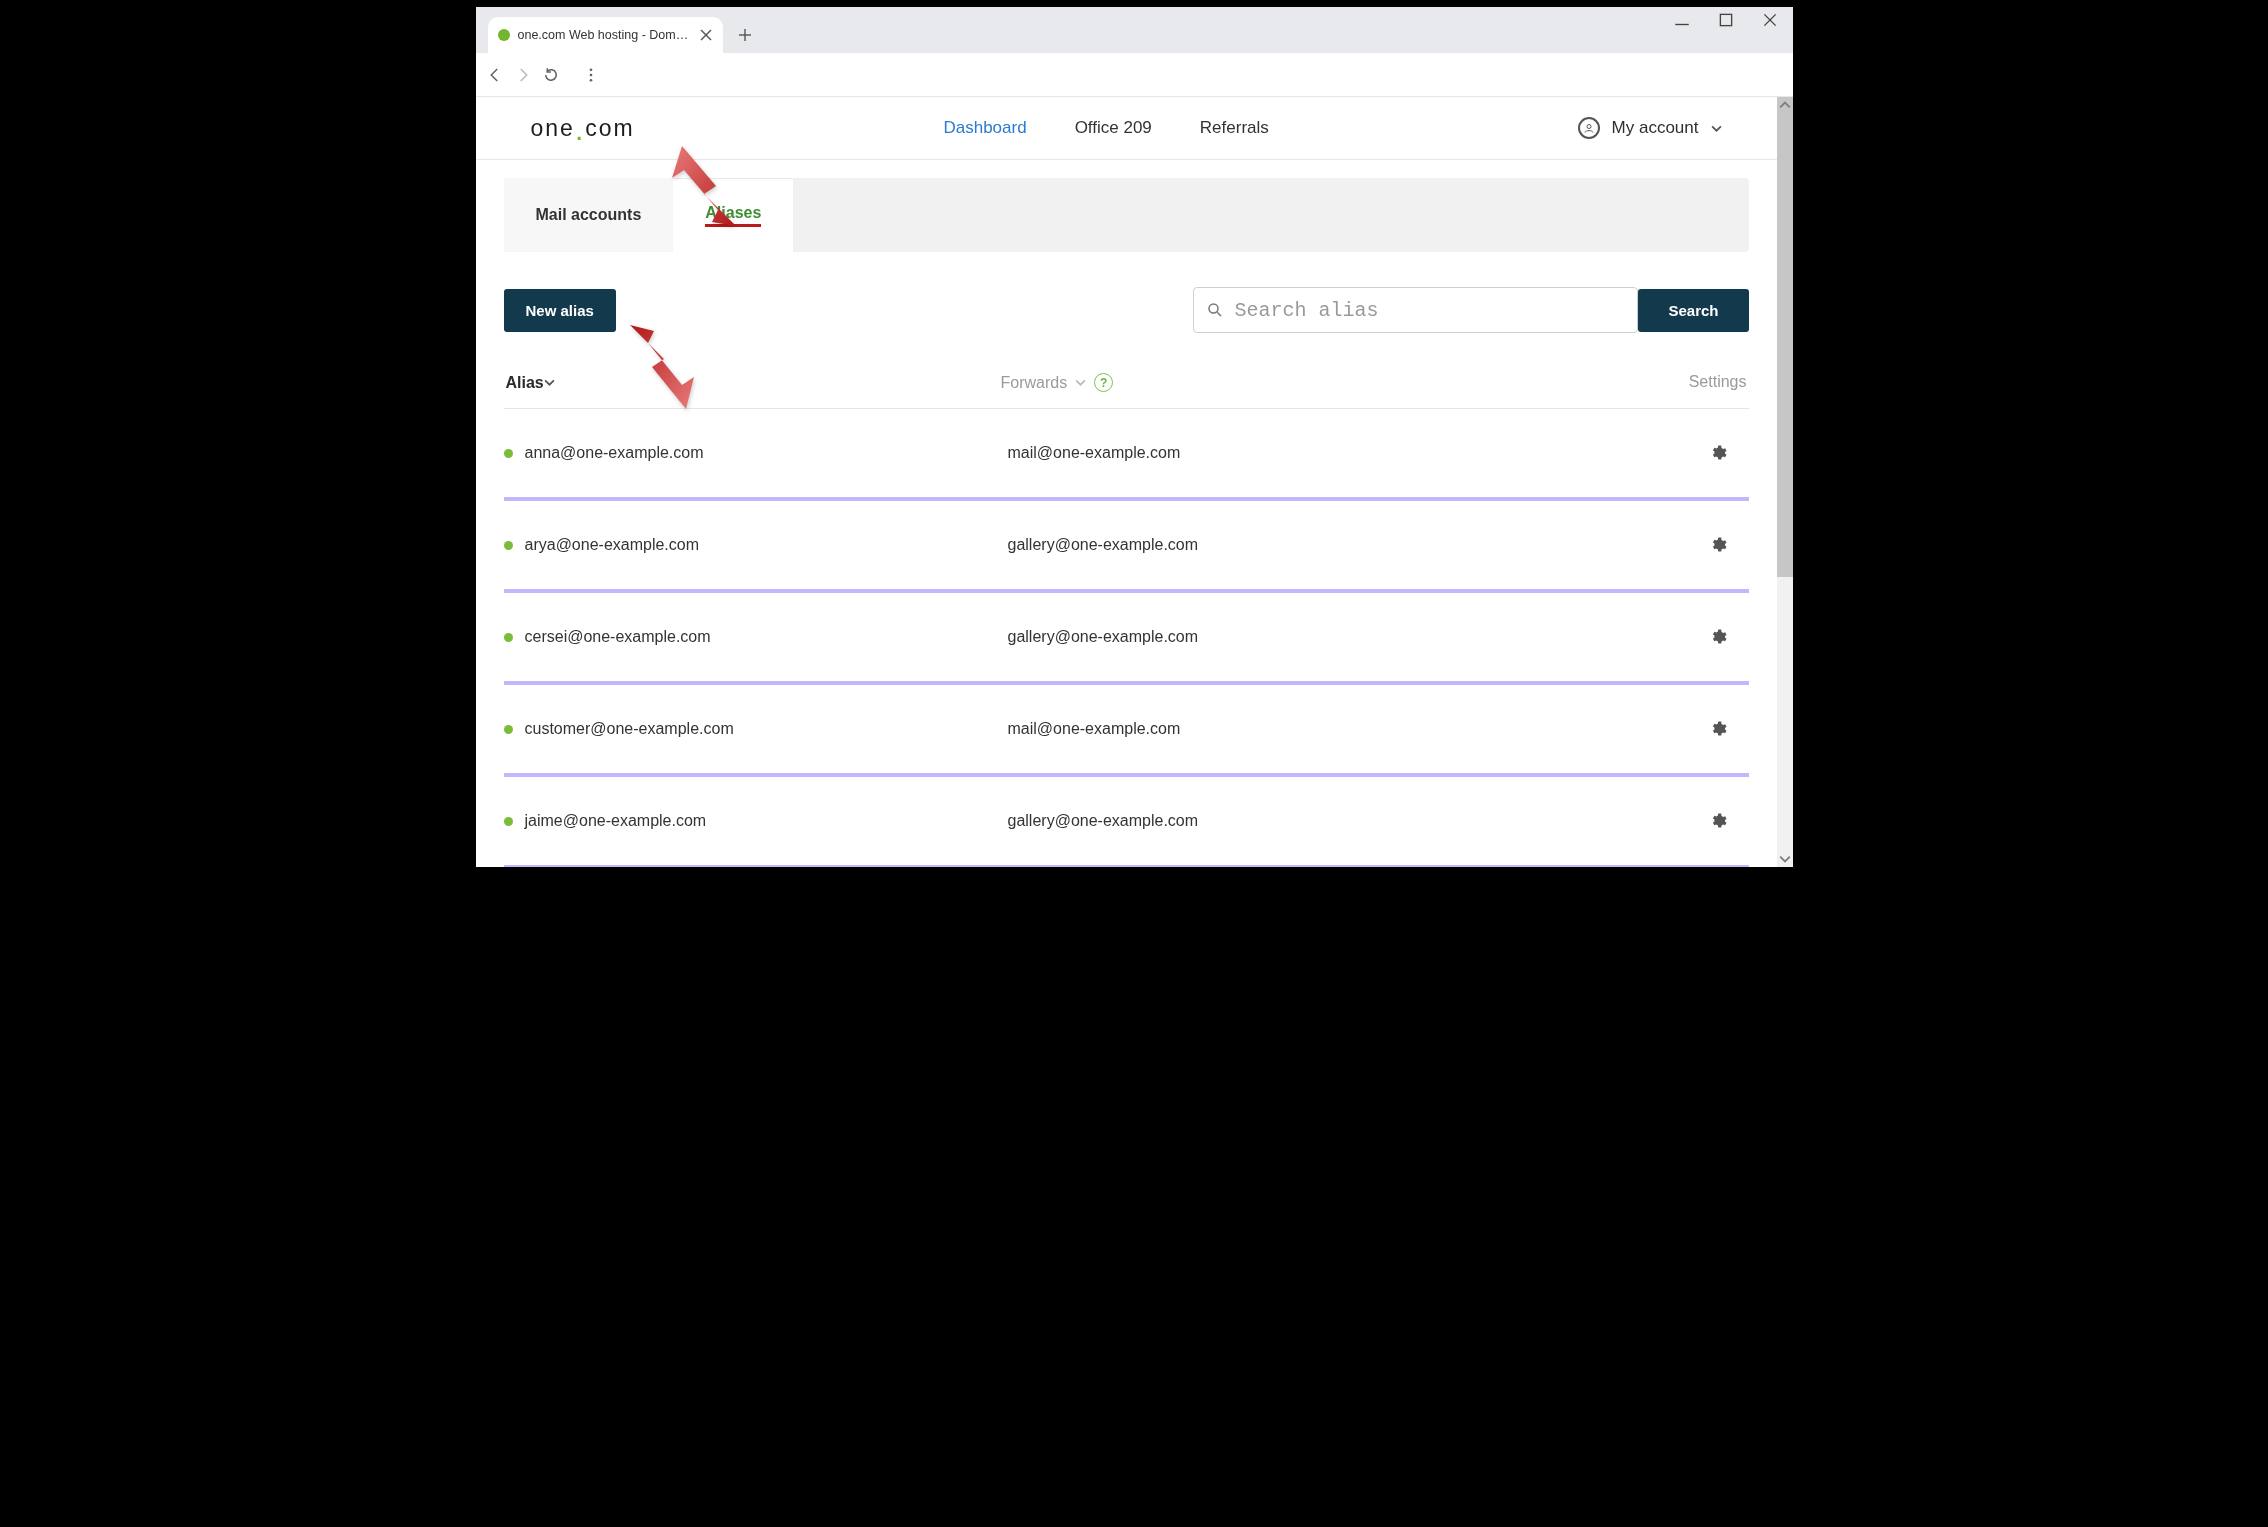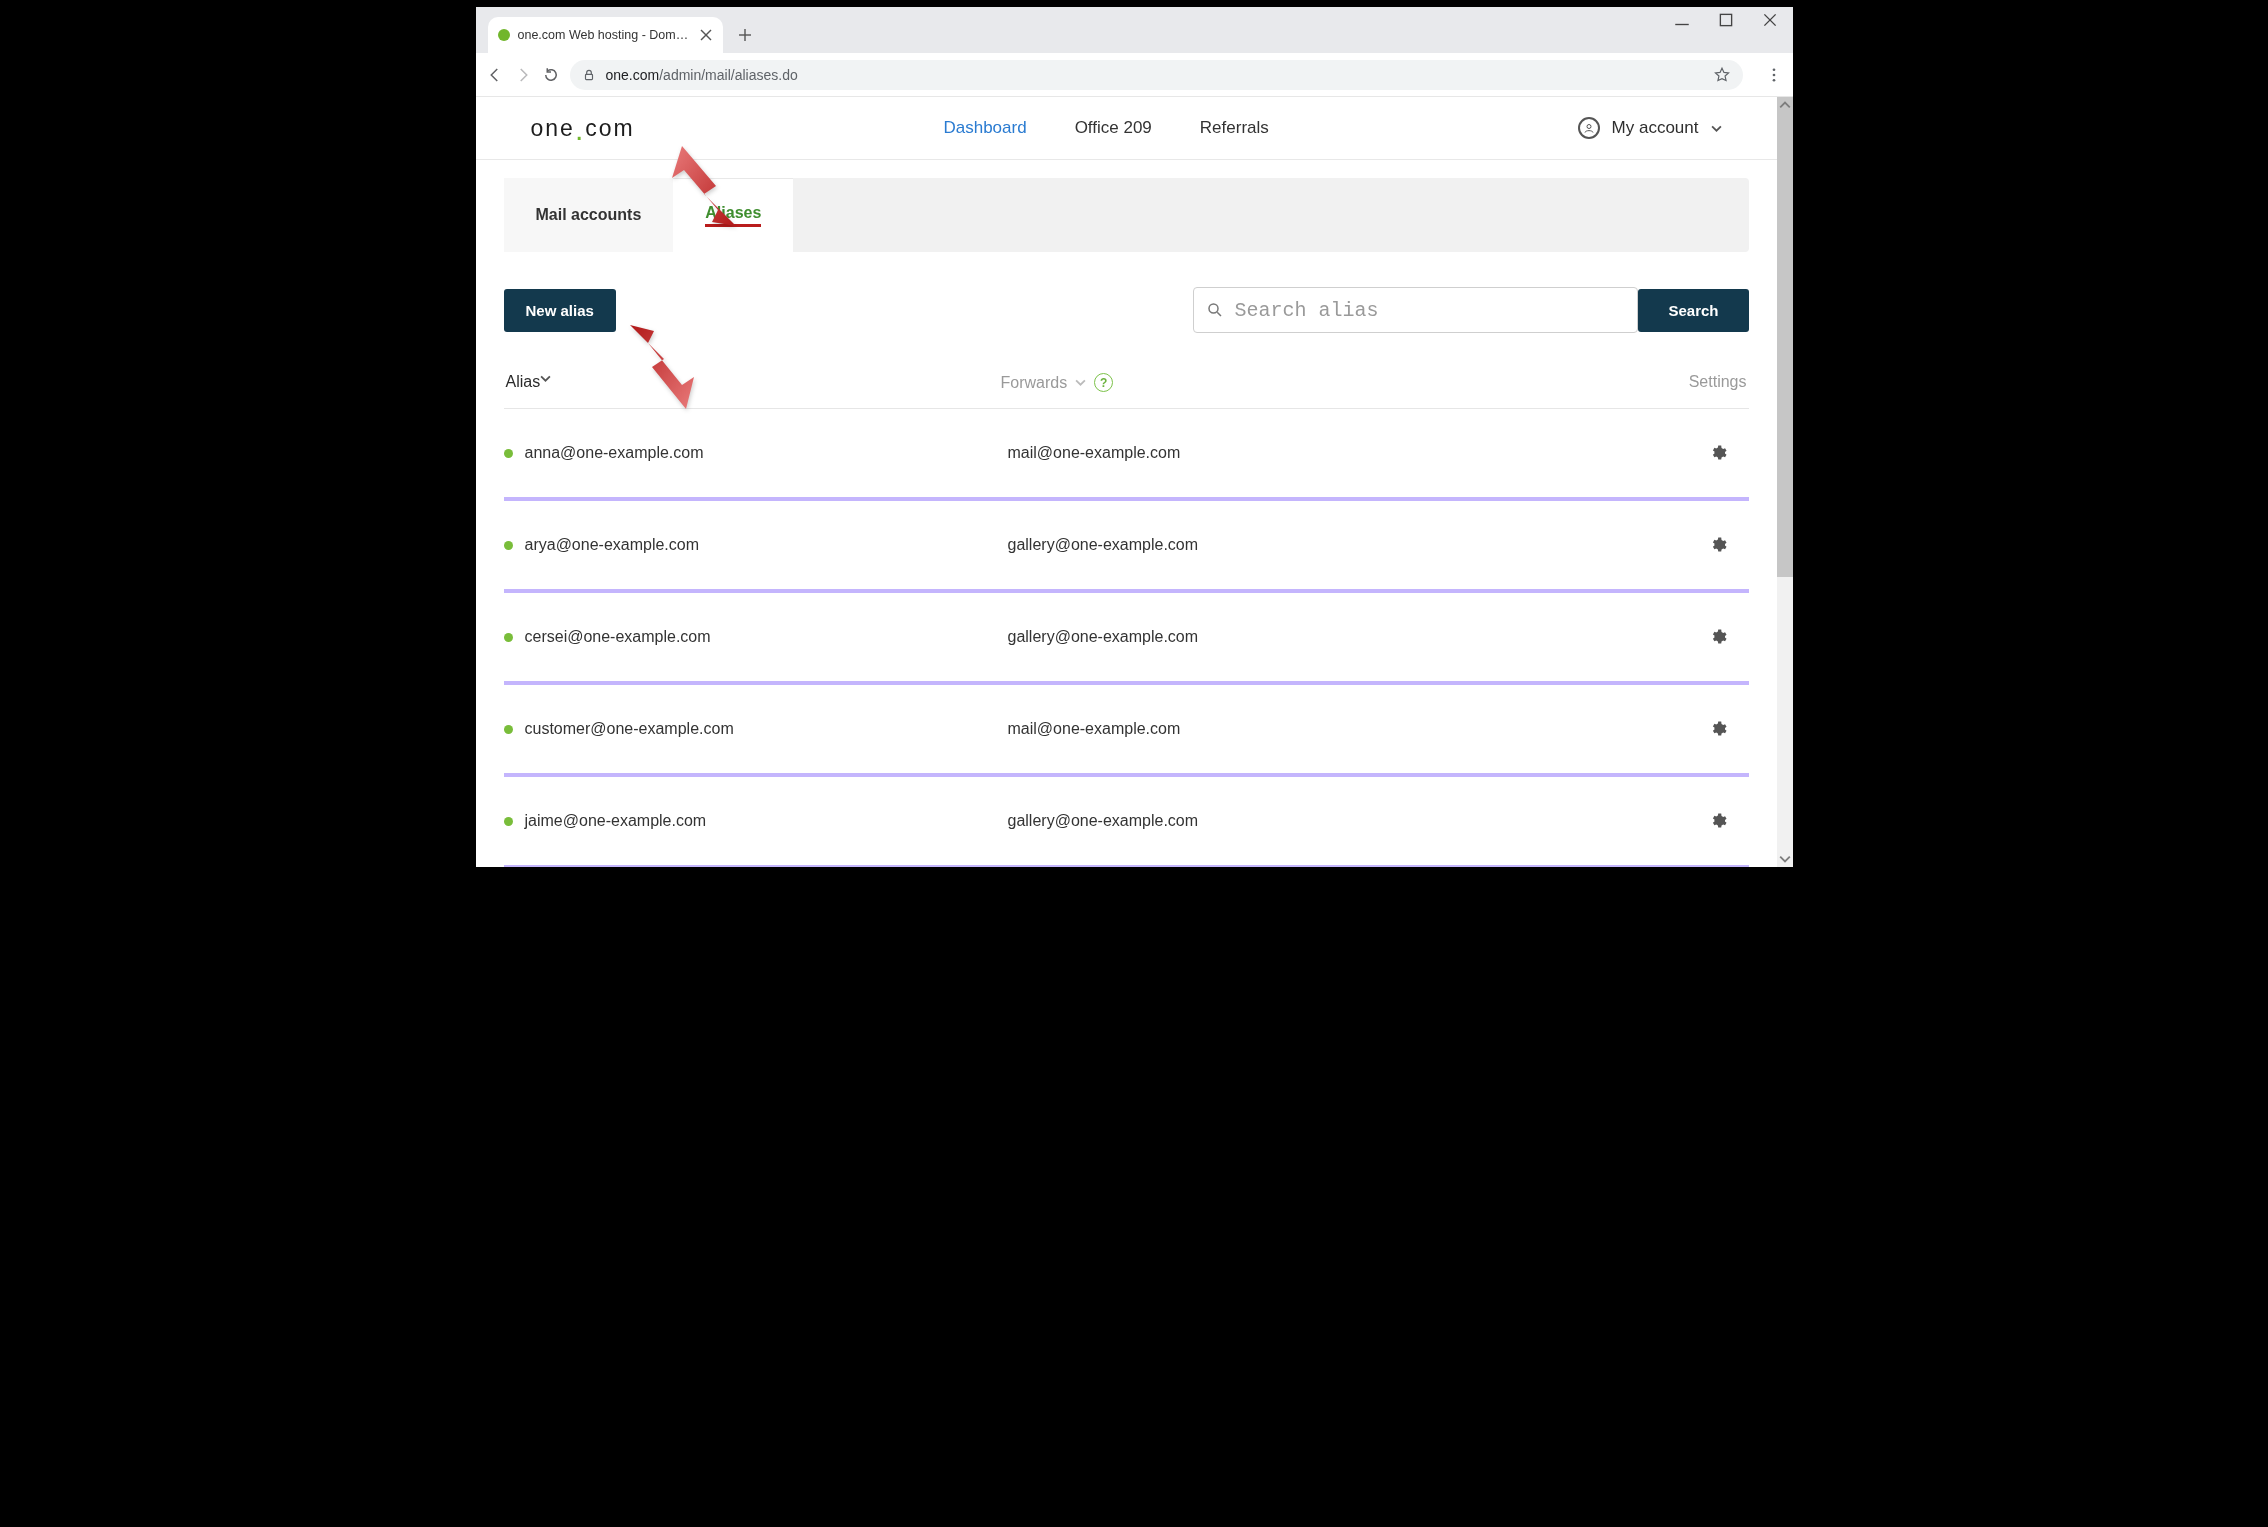--- a/index.html
+++ b/index.html
@@ -144,21 +144,21 @@
   .search-box input::placeholder { color:#9a9a9a; }
 
   .cols {
     margin-top:40px;
     display:flex;
     font-size:16px;
     color:#333;
     padding:0 2px 16px 2px;
     border-bottom:1px solid #e6e6e6;
   }
-  .col-alias { width:495px; font-weight:400; color:#2a2a2a; display:flex; gap:0;}
+  .col-alias { width:495px; font-weight:700; color:#2a2a2a; display:flex; align-items:center; gap:0;}
   .col-fwd { flex:1; color:#9a9a9a; display:flex; align-items:center; gap:8px;}
   .col-set { color:#9a9a9a; width:80px; text-align:right;}
   .chev { width:11px; height:11px; color:#555;}
   .help {
     width:19px; height:19px; border:1px solid #7cc24a; border-radius:50%;
     display:flex; align-items:center; justify-content:center;
     color:#6bb23e; font-size:12px; font-weight:700;
   }
 
   .row {
@@ -231,34 +231,20 @@
     <div class="nav-icon disabled">
       <svg viewBox="0 0 24 24">
           <path d="M9 4 l8 8 l-8 8" fill="none" stroke="currentColor" stroke-width="2"></path>
         </svg>
     </div>
     <div class="nav-icon">
       <svg viewBox="0 0 24 24">
           <path d="M5 12 a7 7 0 1 0 2.5 -5.4" fill="none" stroke="currentColor" stroke-width="2"></path>
           <path d="M7 3 v5 h5" fill="none" stroke="currentColor" stroke-width="2"></path>
         </svg>
-    </div>
-    <div class="url-pill">
-      <svg viewBox="0 0 24 24" width="14" height="14">
-          <rect x="6" y="11" width="12" height="9" rx="1.5" fill="none" stroke="currentColor" stroke-width="2"></rect>
-          <path d="M8 11 V8 a4 4 0 0 1 8 0 v3" fill="none" stroke="currentColor" stroke-width="2"></path>
-        </svg>
-      <span>
-        <span class="url-domain">one.com</span><span>/admin/mail/aliases.do</span>
-      </span>
-      <span class="star">
-        <svg viewBox="0 0 24 24" width="18" height="18">
-            <path d="M12 3 l2.6 5.6 6.1 .6 -4.6 4.2 1.3 6L12 16.9 6.6 19.4l1.3-6L3.3 9.2l6.1-.6z" fill="none" stroke="currentColor" stroke-width="1.6"></path>
-          </svg>
-      </span>
     </div>
     <div class="dots3">
       <svg viewBox="0 0 24 24">
           <circle cx="12" cy="5" r="1.8" fill="currentColor"></circle>
           <circle cx="12" cy="12" r="1.8" fill="currentColor"></circle>
           <circle cx="12" cy="19" r="1.8" fill="currentColor"></circle>
         </svg>
     </div>
   </div>
 

